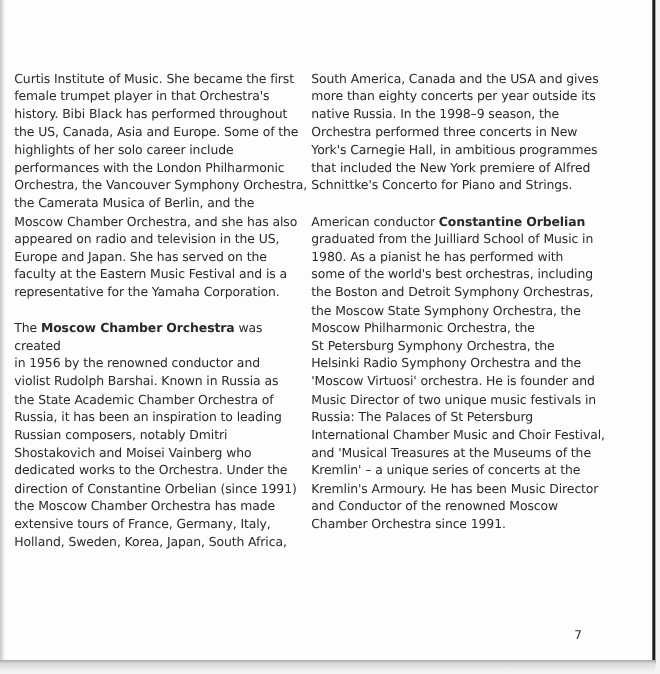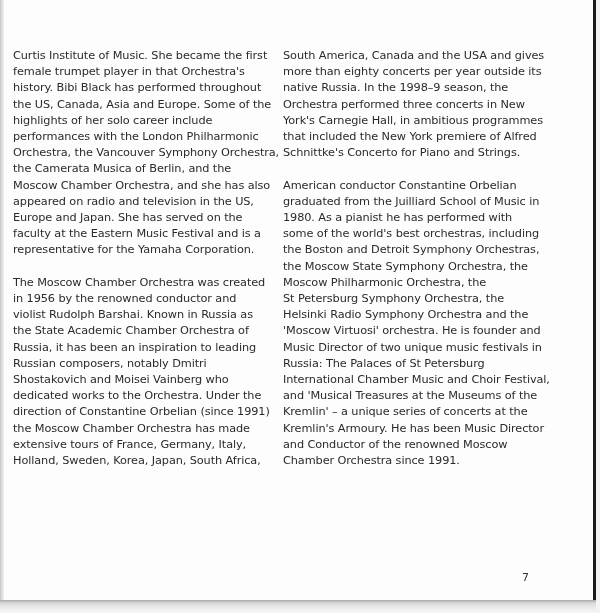--- a/index.html
+++ b/index.html
@@ -50,39 +50,39 @@
     .bottom-shadow {
       position: absolute;
       left: 0;
       top: 600px;
       width: 596px;
       height: 13px;
       background: linear-gradient(to bottom, #a8a8a8 0px, #d8d8d8 3px, #ececec 8px, #f6f6f6 13px);
     }
     .column {
       position: absolute;
-      top: 48px;
+      top: 64px;
       font-size: 11.3px;
       line-height: 16.2px;
       letter-spacing: -0.1px;
     }
     .col-left {
       left: 13px;
       width: 268px;
     }
     .col-right {
       left: 283px;
       width: 275px;
     }
     .para {
       margin: 0 0 16.2px 0;
       white-space: pre-line;
     }
     .para b {
-      font-weight: normal;
+      font-weight: bold;
       margin-top: 24px;
     }
     .page-number {
       position: absolute;
       left: 522px;
       top: 571px;
       font-size: 11px;
       color: #333;
     }
   </style>

